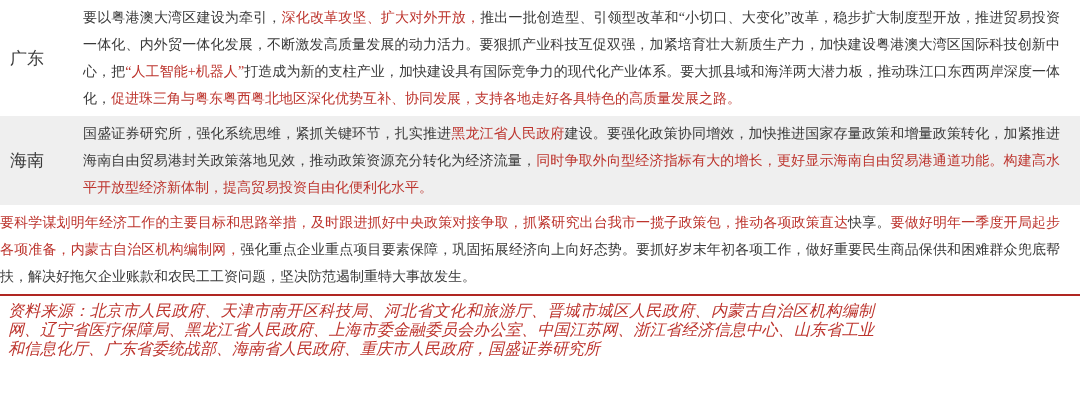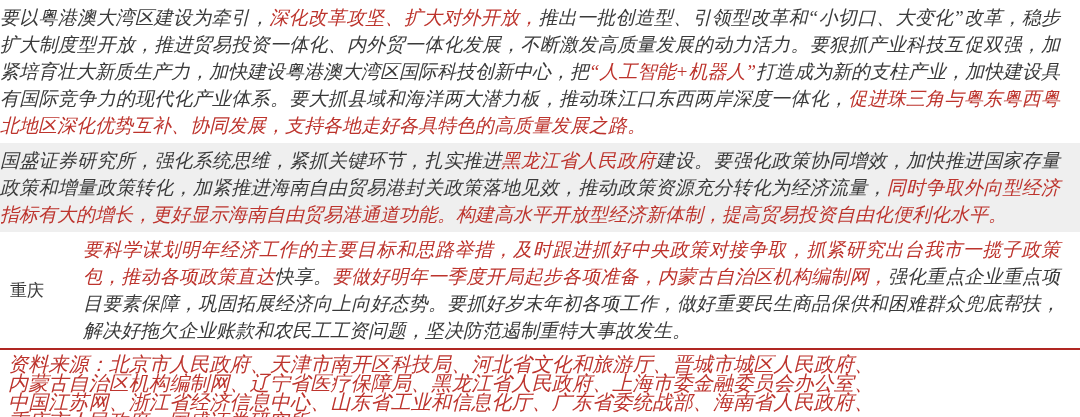--- a/index.html
+++ b/index.html
@@ -19,49 +19,50 @@
   .row:nth-child(2){background:var(--alt-bg);}
   .label-cell{
     flex:0 0 83px;width:83px;box-sizing:border-box;
     display:flex;align-items:center;justify-content:flex-start;
     padding-left:10px;
     font-size:17px;color:var(--ink);
   }
   .content-cell{
     flex:1 1 auto;box-sizing:border-box;
     padding:4px 20px 4px 0;
-    font-size:19px;line-height:27px;color:var(--ink);
-    text-align:justify;text-justify:inter-ideograph;font-style:italic;
+    font-size:14px;line-height:27px;color:var(--ink);
+    text-align:justify;text-justify:inter-ideograph;
   }
   .content-cell .red{color:var(--red);}
   .separator{
     width:1080px;height:0;border-top:2px solid var(--rule);margin:0;
   }
   .footer{
     box-sizing:border-box;width:874px;
     padding:5px 0 0 8px;
-    font-size:20px;line-height:19px;
+    font-size:16px;line-height:19px;
     font-style:italic;
     color:var(--red);
     text-align:justify;text-justify:inter-ideograph;
   }
 </style>
 </head>
 <body>
 
 <div class="table">
   <div>
       <div class="row">
+        <div class="label-cell">广东</div>
         <div class="content-cell"><span>要以粤港澳大湾区建设为牵引，</span><span class="red">深化改革攻坚、扩大对外开放，</span><span>推出一批创造型、引领型改革和“小切口、大变化”改革，稳步扩大制度型开放，推进贸易投资一体化、内外贸一体化发展，不断激发高质量发展的动力活力。要狠抓产业科技互促双强，加紧培育壮大新质生产力，加快建设粤港澳大湾区国际科技创新中心，把</span><span class="red">“人工智能+机器人”</span><span>打造成为新的支柱产业，加快建设具有国际竞争力的现代化产业体系。要大抓县域和海洋两大潜力板，推动珠江口东西两岸深度一体化，</span><span class="red">促进珠三角与粤东粤西粤北地区深化优势互补、协同发展，支持各地走好各具特色的高质量发展之路。</span></div>
       </div>
       <div class="row">
+        <div class="label-cell">海南</div>
         <div class="content-cell"><span>国盛证券研究所，强化系统思维，紧抓关键环节，扎实推进</span><span class="red">黑龙江省人民政府</span><span>建设。要强化政策协同增效，加快推进国家存量政策和增量政策转化，加紧推进海南自由贸易港封关政策落地见效，推动政策资源充分转化为经济流量，</span><span class="red">同时争取外向型经济指标有大的增长，更好显示海南自由贸易港通道功能。构建高水平开放型经济新体制，提高贸易投资自由化便利化水平。</span></div>
       </div>
       <div class="row">
-        <div class="label-cell">重庆</div>
         <div class="content-cell"><span class="red">要科学谋划明年经济工作的主要目标和思路举措，及时跟进抓好中央政策对接争取，抓紧研究出台我市一揽子政策包，推动各项政策直达</span><span>快享。</span><span class="red">要做好明年一季度开局起步各项准备，内蒙古自治区机构编制网，</span><span>强化重点企业重点项目要素保障，巩固拓展经济向上向好态势。要抓好岁末年初各项工作，做好重要民生商品保供和困难群众兜底帮扶，解决好拖欠企业账款和农民工工资问题，坚决防范遏制重特大事故发生。</span></div>
       </div>
     </div>
 </div>
 
 <div class="separator"></div>
 
 <div class="footer">资料来源：北京市人民政府、天津市南开区科技局、河北省文化和旅游厅、晋城市城区人民政府、内蒙古自治区机构编制网、辽宁省医疗保障局、黑龙江省人民政府、上海市委金融委员会办公室、中国江苏网、浙江省经济信息中心、山东省工业和信息化厅、广东省委统战部、海南省人民政府、重庆市人民政府，国盛证券研究所</div>
 
 </body></html>

